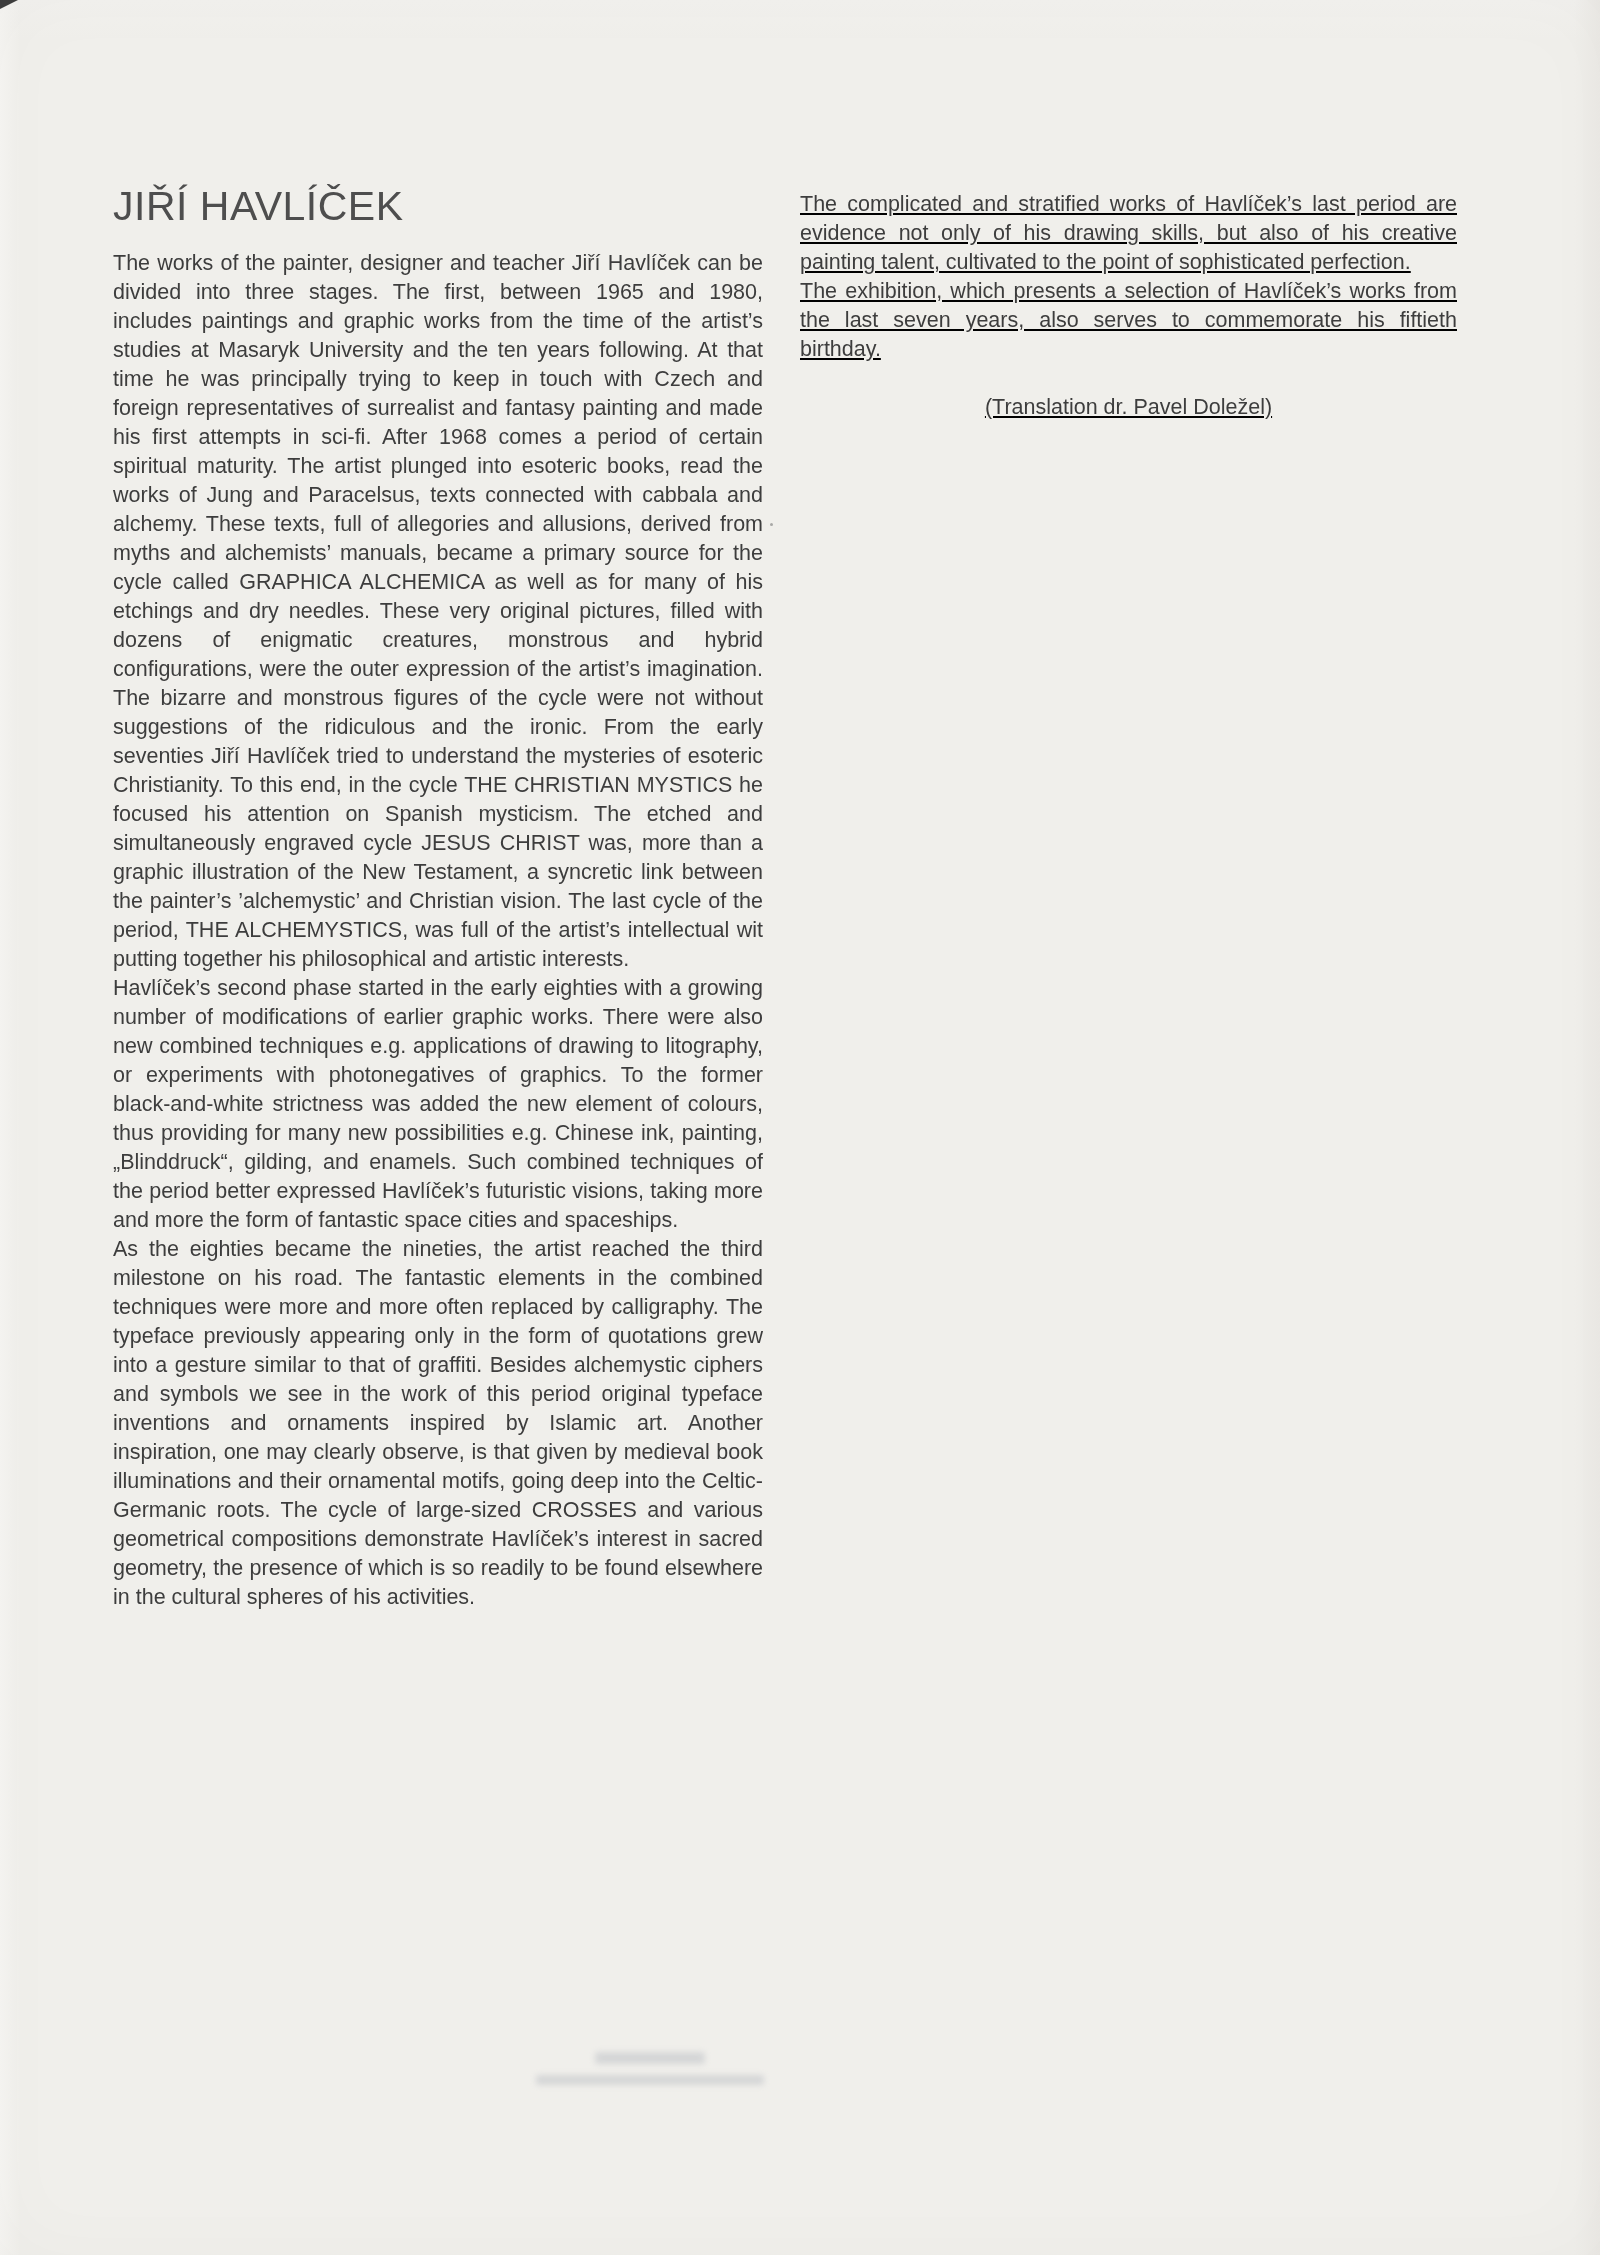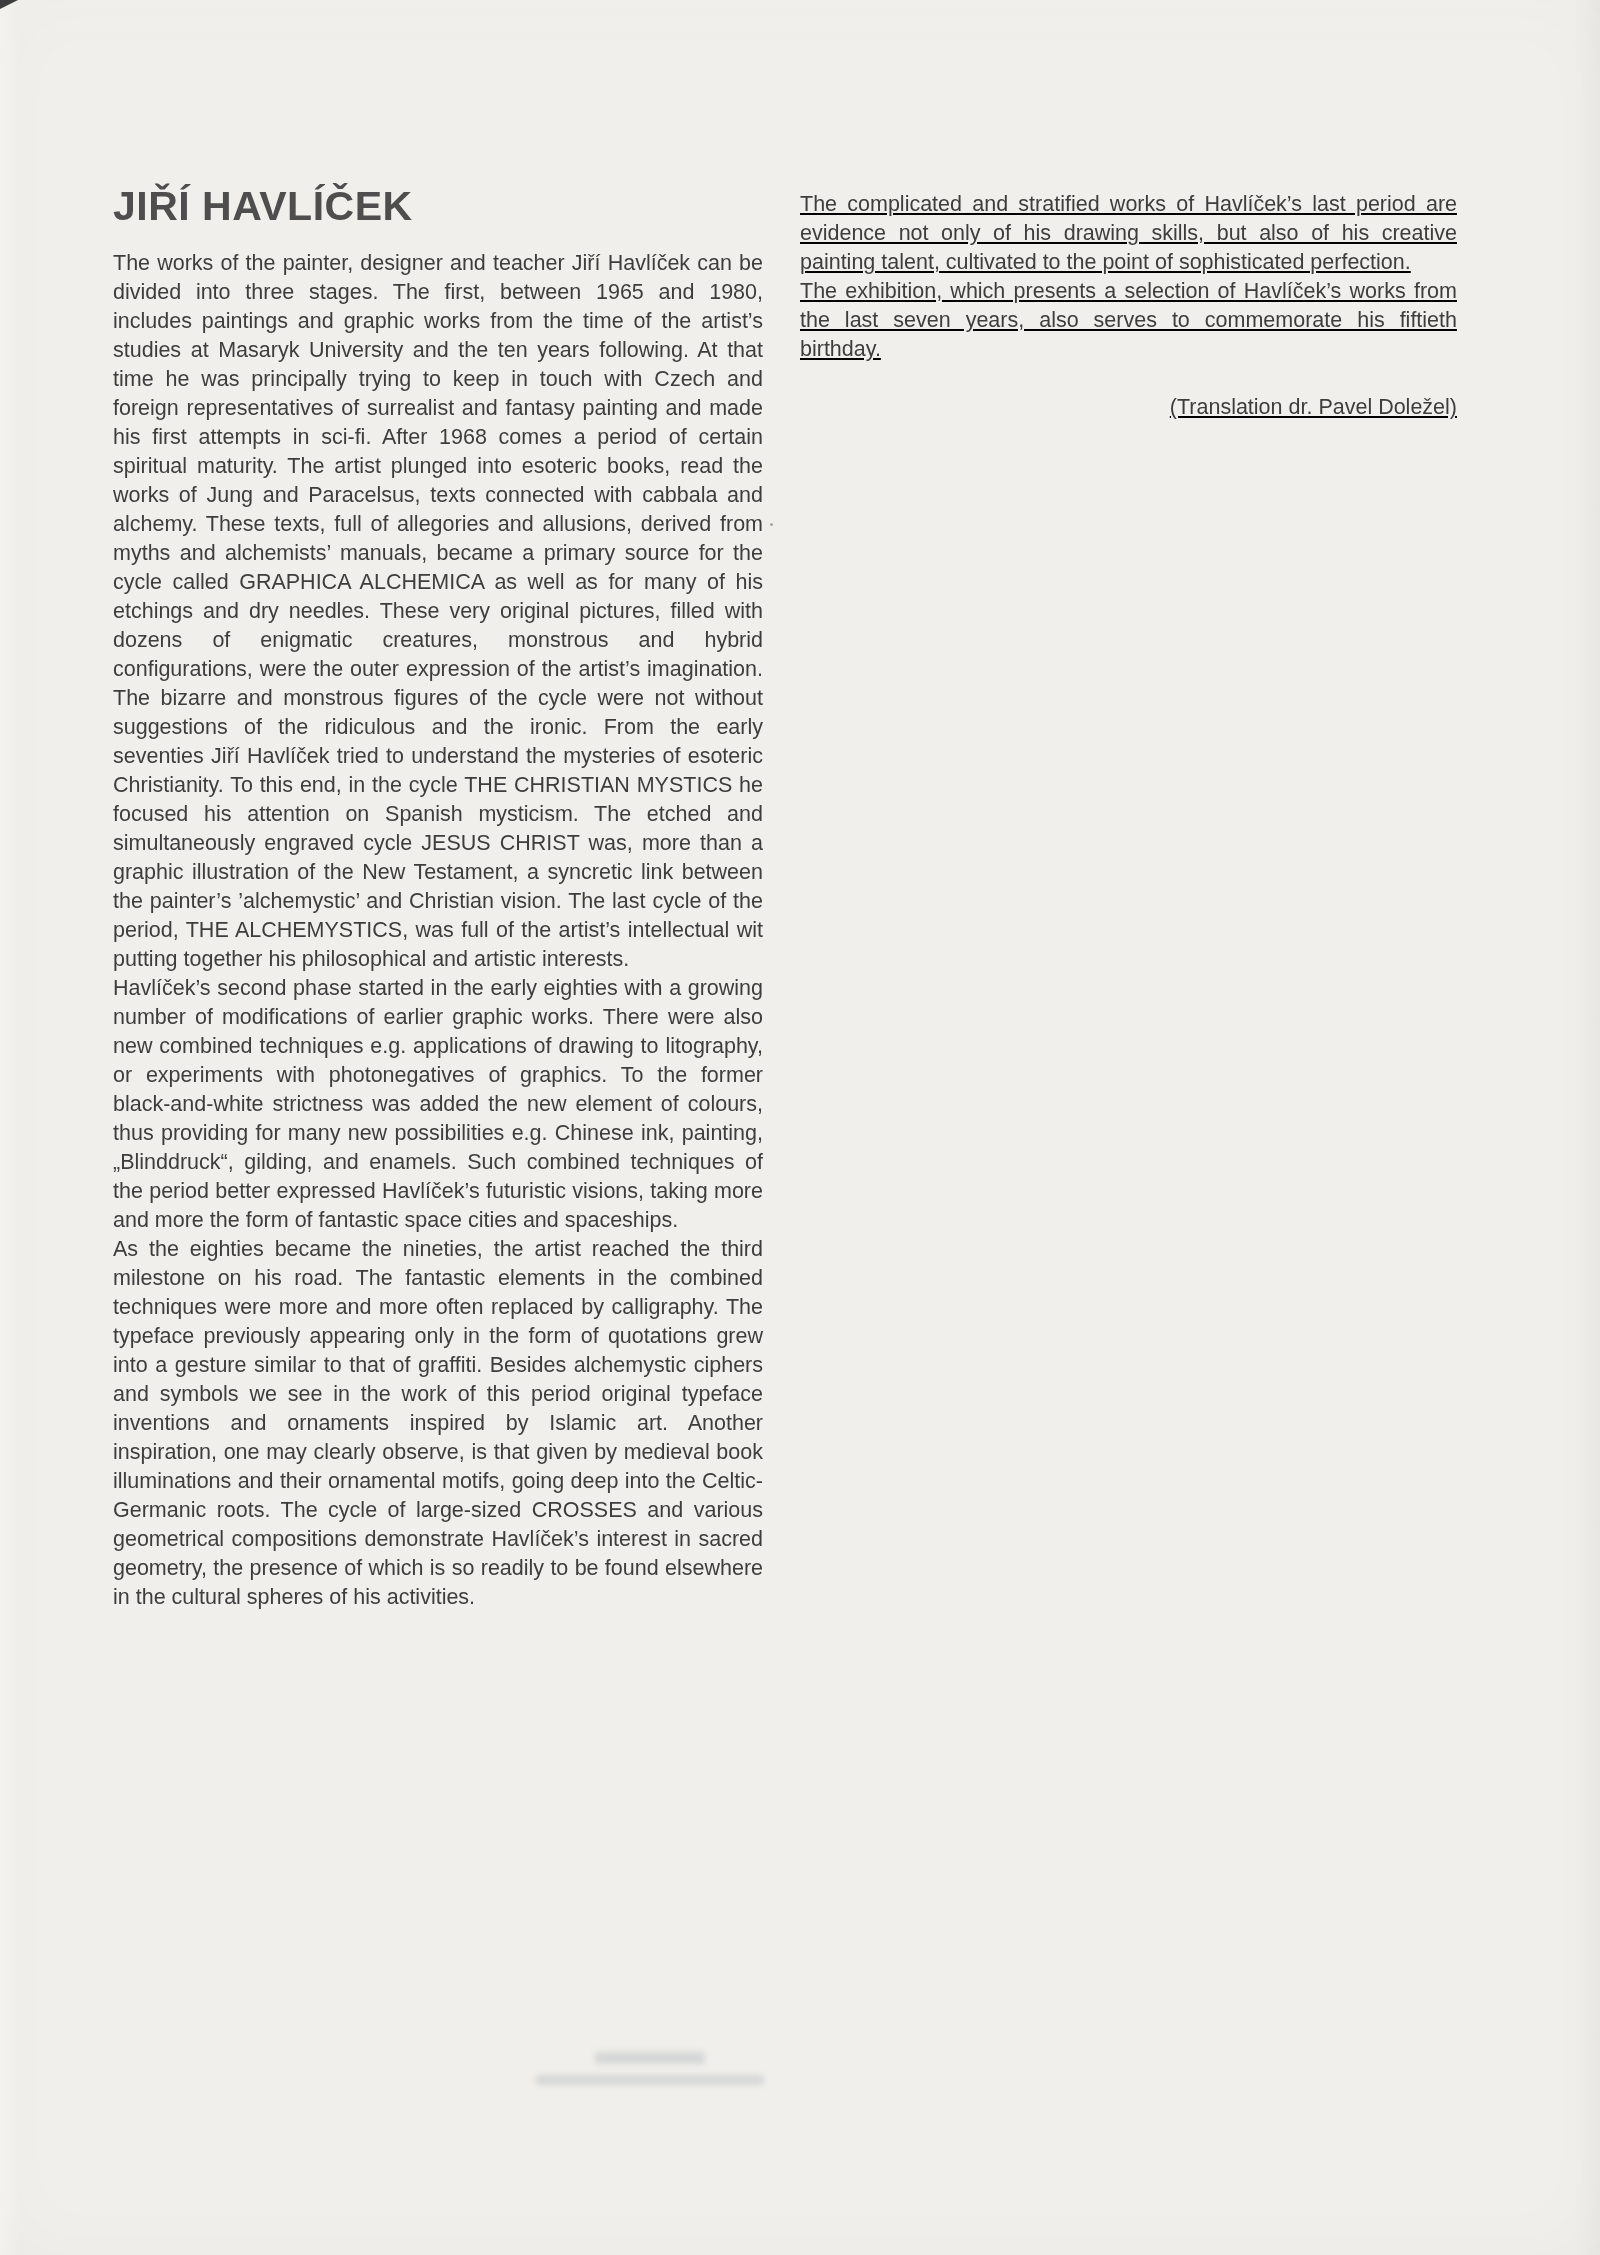--- a/index.html
+++ b/index.html
@@ -31,21 +31,21 @@
     border-right: 18px solid transparent;
     opacity: 0.85;
   }
   h1.title {
     position: absolute;
     left: 113px;
     top: 182px;
     margin: 0;
     font-size: 41px;
     line-height: 48px;
-    font-weight: 700;
+    font-weight: 400;
     letter-spacing: 0.5px;
     color: #4e4e4e;
   }
   .col {
     position: absolute;
   }
   .col-left {
     left: 113px;
     top: 249px;
     width: 650px;
@@ -58,21 +58,21 @@
   }
   .col p {
     margin: 0;
     font-size: 21.5px;
     line-height: 29px;
     color: #3d3d3d;
     text-align: justify;
   }
   .col p.translation {
     margin-top: 29px;
-    text-align: right;
+    text-align: center;
   }
   .speck {
     position: absolute;
     width: 3px;
     height: 3px;
     background: #787878;
     border-radius: 50%;
     opacity: 0.6;
   }
   .speck-1 { left: 770px; top: 523px; }

